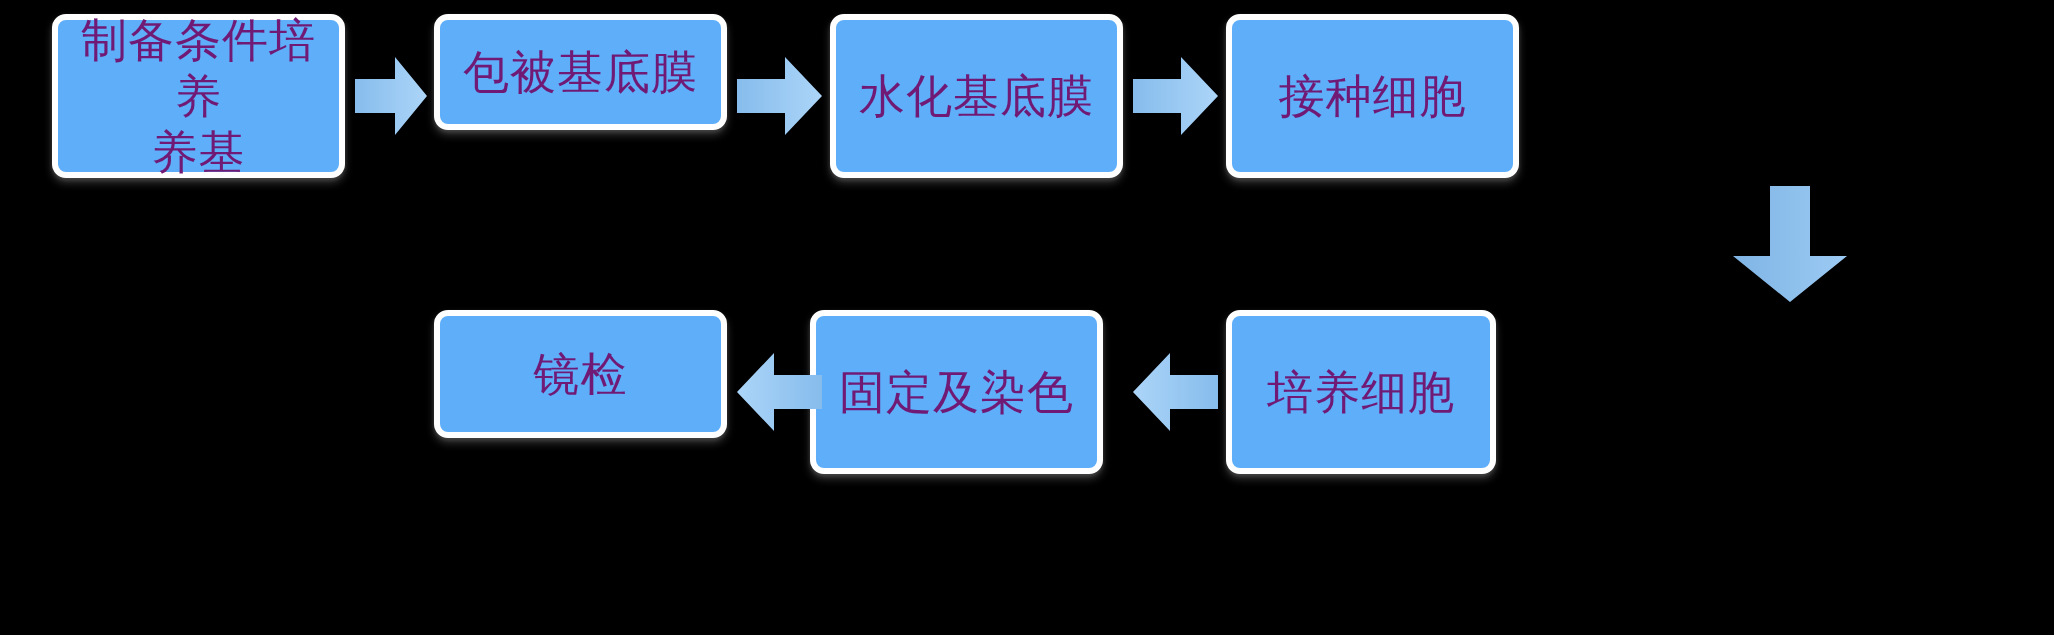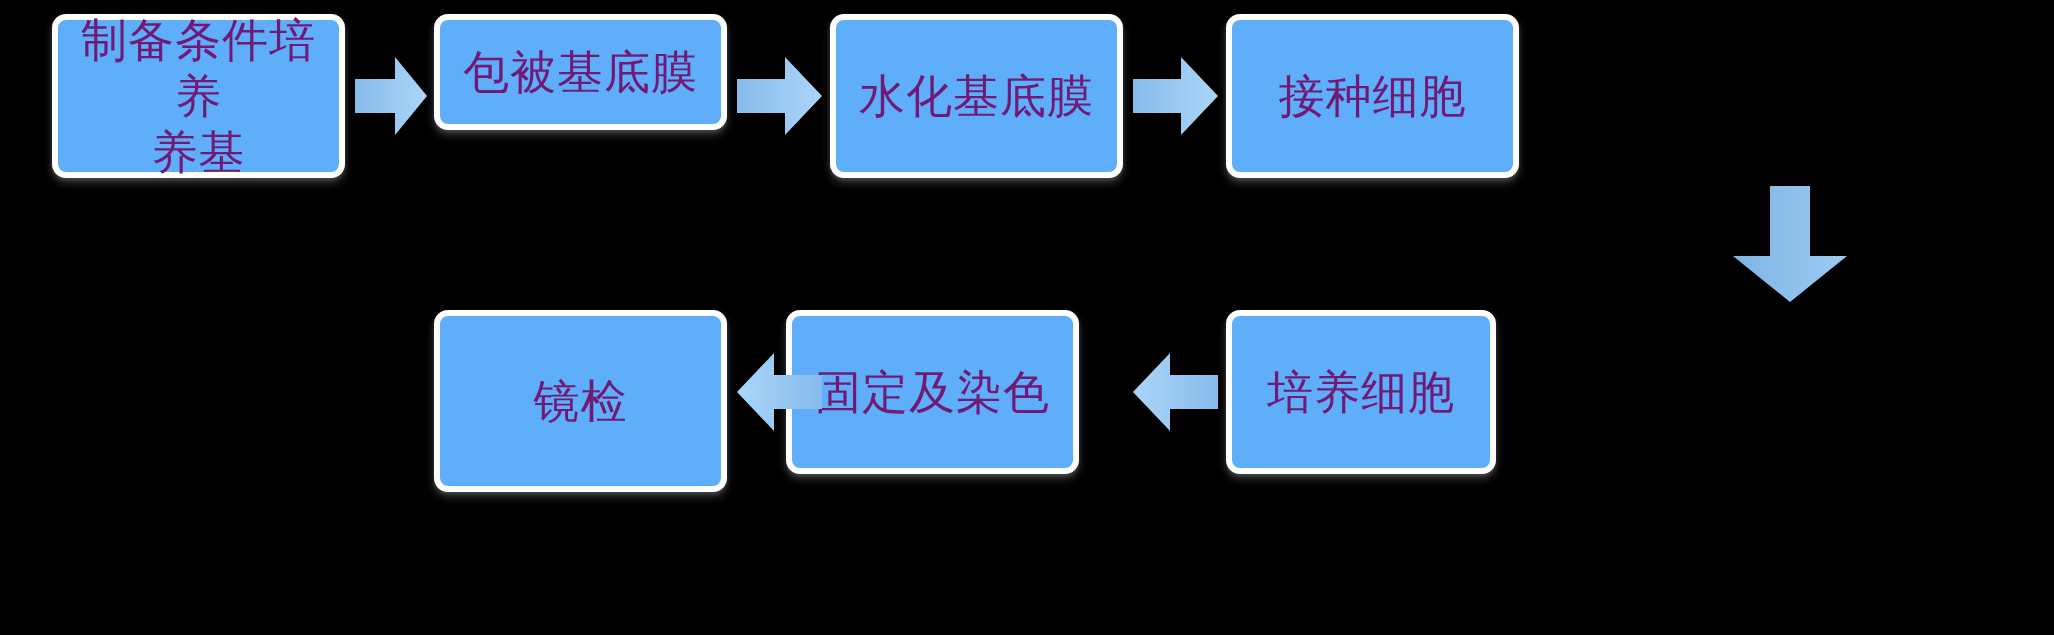--- a/index.html
+++ b/index.html
@@ -70,25 +70,25 @@
   </div>
 
   <div class="node" style="left:1226px; top:14px; width:293px; height:164px;">
     <span class="label">接种细胞</span>
   </div>
 
   <div class="node" style="left:1226px; top:310px; width:270px; height:164px;">
     <span class="label">培养细胞</span>
   </div>
 
-  <div class="node" style="left:786px; top:310px; width:293px; height:164px;">
+  <div class="node" style="left:810px; top:310px; width:293px; height:164px;">
     <span class="label">固定及染色</span>
   </div>
 
-  <div class="node" style="left:434px; top:310px; width:293px; height:182px;">
+  <div class="node" style="left:434px; top:310px; width:293px; height:128px;">
     <span class="label">镜检</span>
   </div>
 
   <svg width="0" height="0" style="position:absolute" aria-hidden="true">
     <defs>
       <linearGradient id="gradRight" x1="0" y1="0" x2="1" y2="0">
         <stop offset="0%" stop-color="#86BCEC"></stop>
         <stop offset="100%" stop-color="#ACD5F8"></stop>
       </linearGradient>
       <linearGradient id="gradLeft" x1="1" y1="0" x2="0" y2="0">

